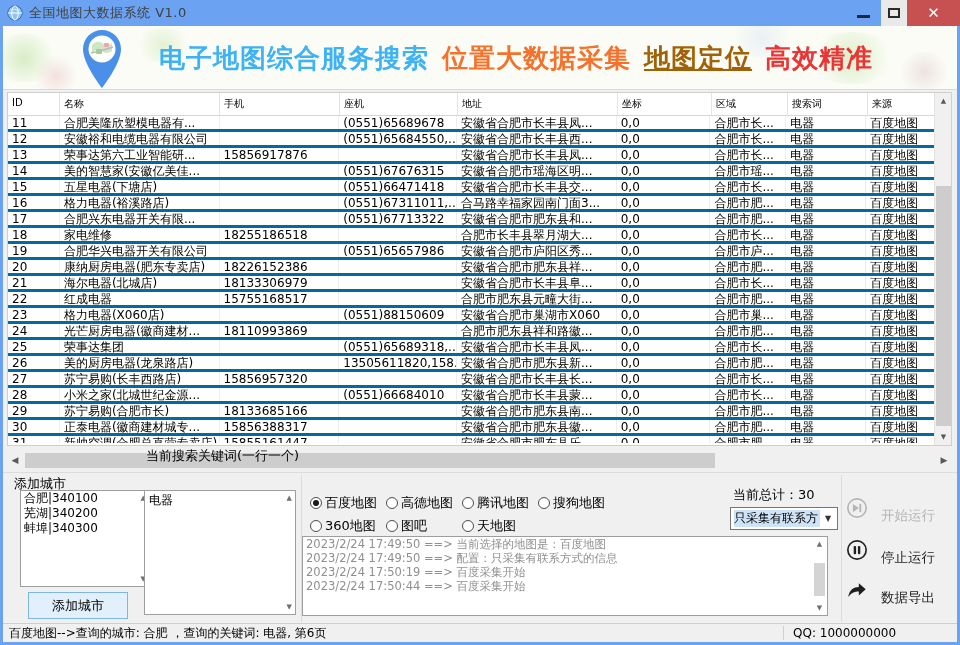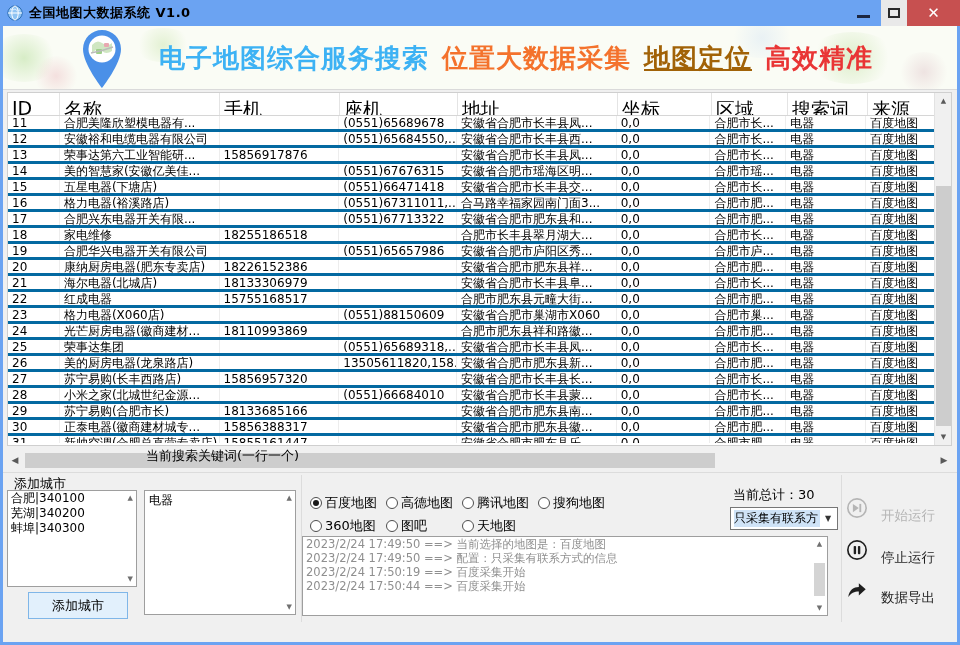--- a/index.html
+++ b/index.html
@@ -9,41 +9,41 @@
 
   
   .edge { position:absolute; background:#6ba3f2; z-index:50; }
   .edge.l { left:0; top:26px; bottom:0; width:3px; }
   .edge.r { right:0; top:26px; bottom:0; width:3px; }
   .edge.b { left:0; right:0; bottom:0; height:3px; }
 
   
   .titlebar { position:absolute; left:0; top:0; width:960px; height:26px; background:#6ba3f2; display:flex; align-items:center; }
   .titlebar .appicon { margin:0 6px 0 7px; width:16px; height:16px; }
-  .titlebar .title { font-size:13px; font-weight:bold; color:#000000; letter-spacing:.5px; }
+  .titlebar .title { font-size:13px; font-weight:normal; color:#404040; letter-spacing:.5px; }
   .winbtns { position:absolute; right:0; top:0; height:26px; display:flex; }
   .wb { height:26px; display:flex; align-items:center; justify-content:center; cursor:default; }
   .wb.min { width:35px; }
   .wb.min .bar { width:13px; height:3px; background:#1c2742; margin-top:6px; }
   .wb.max { width:26px; background:#e9e9e9; }
   .wb.max .box { width:12px; height:10px; border:2px solid #2a2a2a; background:transparent; }
   .wb.close { width:53px; background:#c75050; }
   .wb.close .x { color:#fff; font-size:15px; font-weight:bold; line-height:1; }
 
   
   .banner { position:absolute; left:3px; top:26px; width:954px; height:64px; background:#fafcf5; border-bottom:1px solid #dadada; overflow:hidden; }
   .blob { position:absolute; border-radius:50%; }
   .pin { position:absolute; left:76px; top:3px; }
   .slogan { position:absolute; left:156px; top:0; height:64px; display:flex; align-items:center; font-size:26px; font-weight:bold; letter-spacing:1px; white-space:nowrap; }
   .slogan span { margin-right:13px; }
 
   
   .table-area { position:absolute; left:7px; top:92px; width:945px; height:354px; background:#fff; border:1px solid #cfcfcf; }
   .thead { display:flex; height:23px; border-bottom:1px solid #d6d6d6; background:#fff; }
-  .hcell { font-size:19px; color:#000; padding:4px 0 0 4px; border-right:1px solid #e4e4e4; white-space:nowrap; overflow:hidden; }
+  .hcell { font-size:10px; color:#000; padding:4px 0 0 4px; border-right:1px solid #e4e4e4; white-space:nowrap; overflow:hidden; }
   .tbody { position:absolute; left:0; top:23px; width:926px; height:327px; overflow:hidden; }
   .trow { display:flex; height:16px; border-bottom:3px solid #0369a1; background:#fff; }
   .tcell { font-size:12px; color:#000; line-height:15px; padding-left:4px; border-right:1px solid #ededed; white-space:nowrap; overflow:hidden; }
   .c0{width:52px;} .c1{width:160px;} .c2{width:120px;} .c3{width:118px;} .c4{width:160px;}
   .c5{width:94px;} .c6{width:76px;} .c7{width:80px;} .c8{width:68px; border-right:none;}
 
   
   .vscroll { position:absolute; right:0; top:0; width:17px; height:352px; background:#f0f0f0; border-left:1px solid #e2e2e2; }
   .vscroll .arr { position:absolute; left:0; width:17px; height:16px; color:#5a5a5a; font-size:7px; text-align:center; line-height:16px; }
   .vscroll .arr.up { top:0; }
@@ -54,21 +54,21 @@
   .hscroll .arr.left { left:0; }
   .hscroll .arr.right { right:0; }
   .hscroll .thumb { position:absolute; left:18px; top:1px; width:690px; height:15px; background:#cdcdcd; }
 
   
   .hline { position:absolute; left:3px; right:3px; top:472px; height:1px; background:#dcdcdc; }
   .vline { position:absolute; top:475px; width:1px; height:147px; background:#dcdcdc; }
   .vline.v1 { left:301px; } .vline.v2 { left:841px; }
 
   .sec-label { position:absolute; font-size:13px; color:#000; white-space:nowrap; }
-  .citybox { position:absolute; left:7px; top:490px; width:130px; height:97px; background:#fff; border:1px solid #9e9e9e; overflow:hidden; }
+  .citybox { position:absolute; left:20px; top:490px; width:130px; height:97px; background:#fff; border:1px solid #9e9e9e; overflow:hidden; }
   .city-line { font-size:12px; line-height:15px; padding-left:3px; white-space:nowrap; }
   .tinyarr { position:absolute; font-size:7px; color:#707070; right:3px; }
   .btn-addcity { position:absolute; left:28px; top:592px; width:100px; height:27px; background:#e2f0fc; border:1px solid #7fb6e8; font-size:13px; color:#000; display:flex; align-items:center; justify-content:center; }
 
   .kwbox { position:absolute; left:144px; top:490px; width:152px; height:125px; background:#fff; border:1px solid #9e9e9e; overflow:hidden; }
   .kw-text { font-size:12px; line-height:15px; padding:2px 4px; white-space:pre-wrap; }
 
   .radio-row { position:absolute; left:310px; display:flex; }
   .radio-row.r1 { top:494px; } .radio-row.r2 { top:517px; }
   .radio-item { width:76px; display:flex; align-items:center; font-size:13px; white-space:nowrap; }
@@ -501,17 +501,22 @@
     </svg>
     <span class="albl">停止运行</span>
   </div>
   <div class="action export">
     <svg class="ic" viewBox="0 0 24 24">
       <path d="M2.5 19.5 C3.5 12 8.5 8.8 14 8.8 L14 4.5 L21.5 11.2 L14 18 L14 13.5 C9 13.5 5.5 15.2 2.5 19.5 Z" fill="currentColor"></path>
     </svg>
     <span class="albl">数据导出</span>
   </div>
 
+  <div class="statusbar">
+    <span class="sleft">百度地图--&gt;查询的城市: 合肥 ，查询的关键词: 电器, 第6页</span>
+    <span class="sdiv"></span>
+    <span class="sright">QQ: 1000000000</span>
+  </div>
 
   <div class="edge l"></div>
   <div class="edge r"></div>
   <div class="edge b"></div>
 </div>
 
 </body></html>

